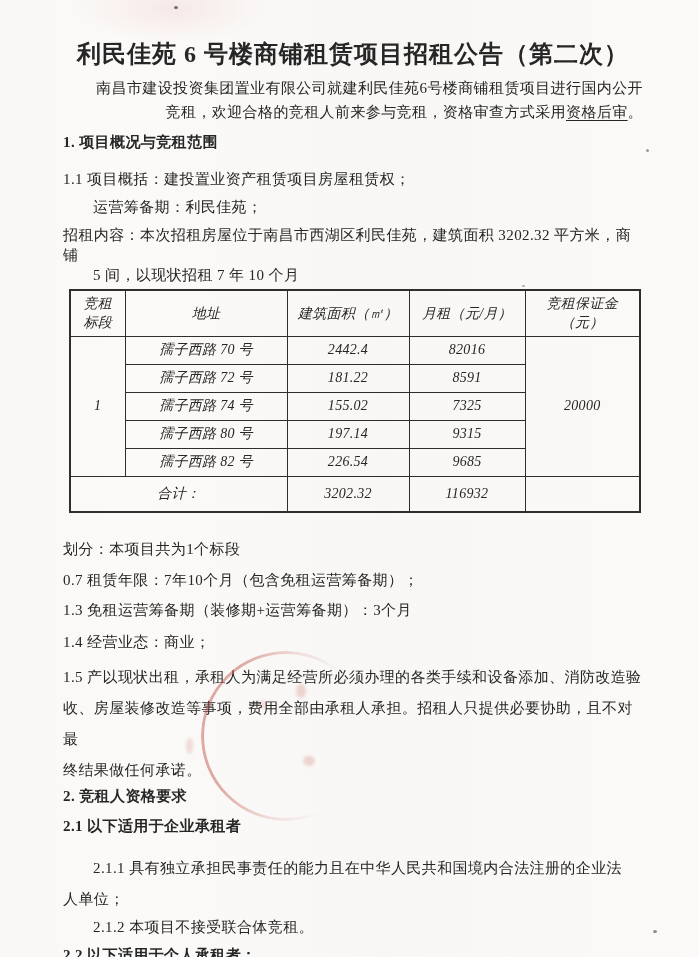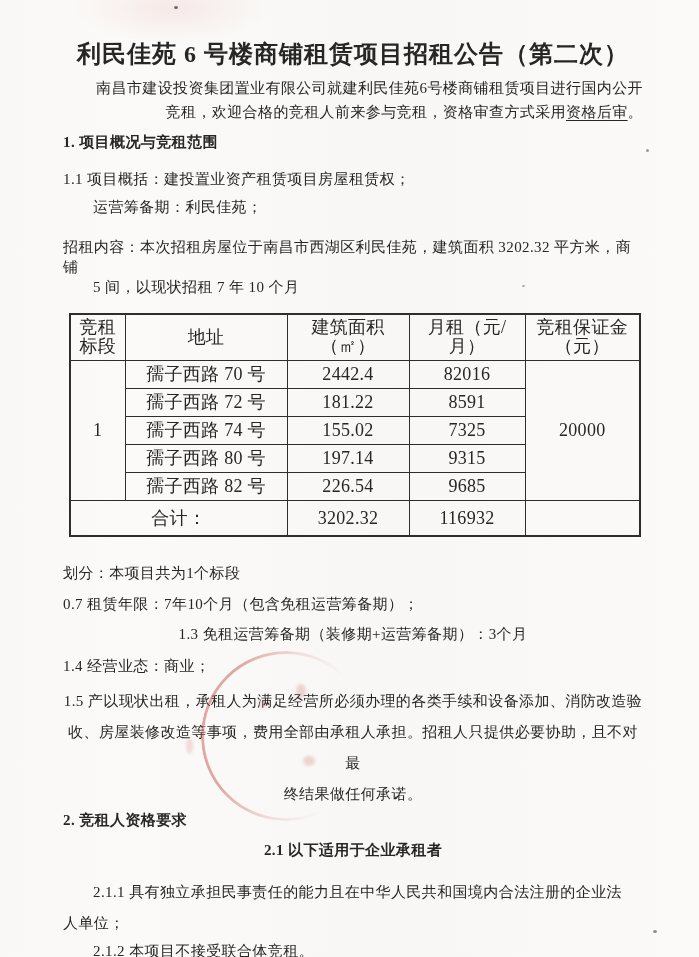--- a/index.html
+++ b/index.html
@@ -34,38 +34,39 @@
     text-align: center;
     letter-spacing: 1px;
   }
   .ln { line-height: 20px; }
   .intro { margin-top: 8px; line-height: 24px; text-align: right; }
   .intro .l1 { text-indent: 2em; }
   .underline { text-decoration: underline; text-underline-offset: 3px; }
   .bold { font-weight: bold; }
   .mt8  { margin-top: 8px; }
   .mt9  { margin-top: 17px; }
-  .mt10 { margin-top: 10px; text-align: center; }
+  .mt10 { margin-top: 10px; }
   .mt11 { margin-top: 11px; }
   .mt12 { margin-top: 12px; }
   .mt26 { margin-top: 26px; }
-  .mt4  { margin-top: 20px; }
+  .mt4  { margin-top: 8px; }
   .mt2  { margin-top: 2px; }
   .ind2 { padding-left: 2em; }
   .ti2  { text-indent: 2em; }
   .wide { line-height: 31px; }
 
   table.bid {
-    margin-top: 16px;
+    margin-top: 4px;
     margin-left: 6px;
     border-collapse: collapse;
     table-layout: fixed;
     width: 570px;
-    font-size: 18px;
+    font-size: 14px;
     letter-spacing: 0.3px;
+    font-style: italic;
   }
   table.bid th, table.bid td {
     border: 1px solid #2e2e2e;
     text-align: center;
     vertical-align: middle;
     font-weight: normal;
     padding: 0 2px;
   }
   table.bid { border: 2px solid #2e2e2e; }
   table.bid th { height: 46px; white-space: pre-line; line-height: 19px; }

